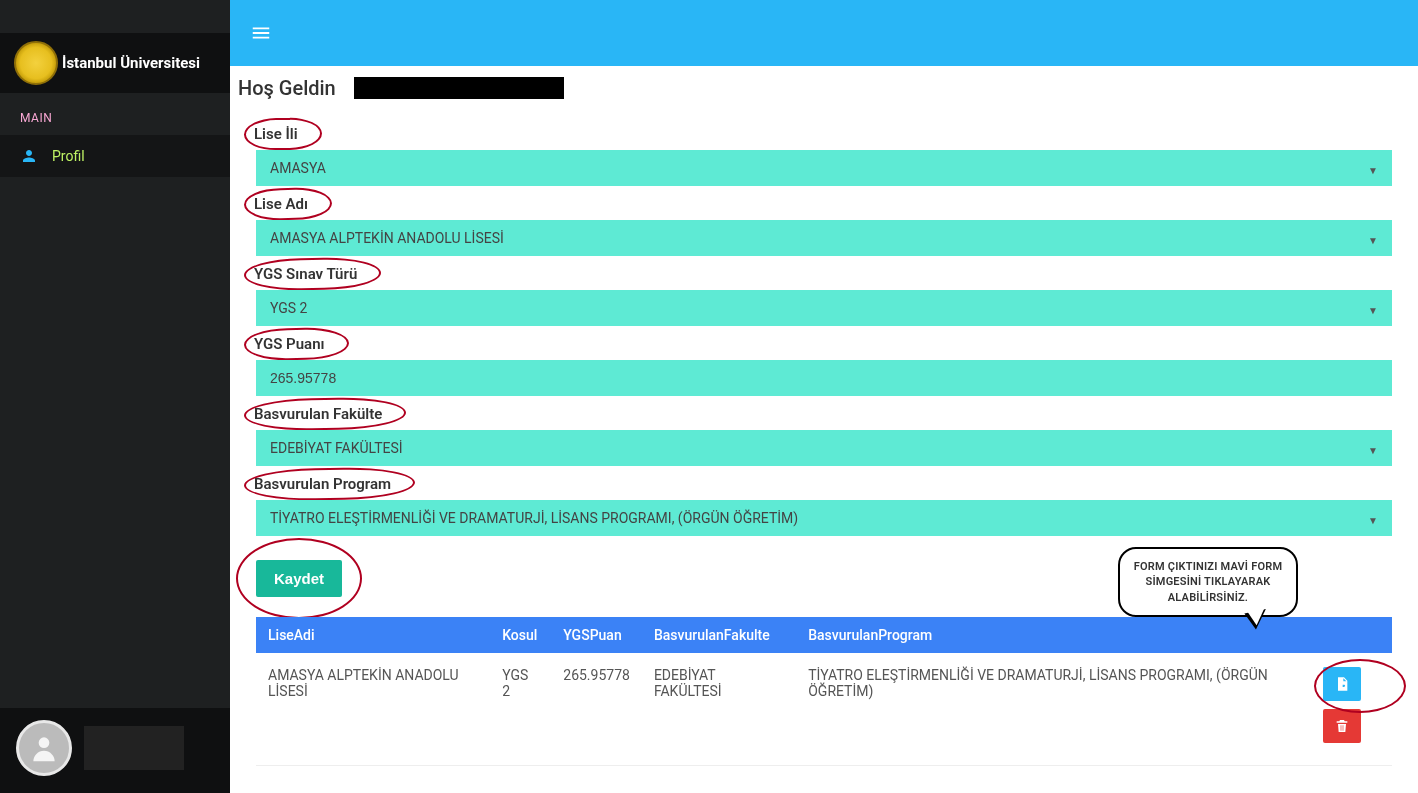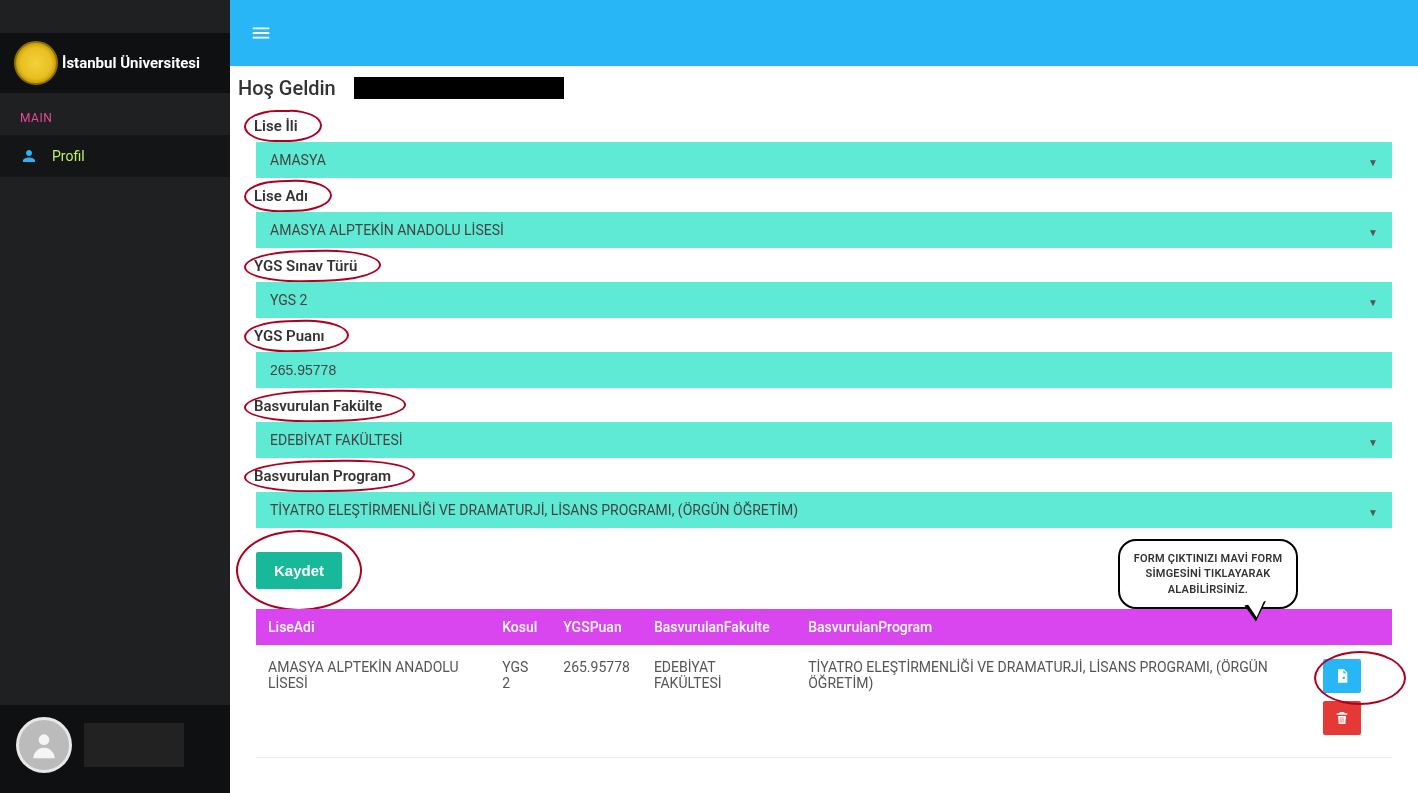--- a/index.html
+++ b/index.html
@@ -27,21 +27,21 @@
 }
 .logo {
   width: 44px; height: 44px;
   border-radius: 50%;
   background: radial-gradient(circle at center, #f3d13e 0%, #e7bf1f 55%, #c9a10c 70%, #8f6f08 100%);
   border: 2px solid #8f6f08;
   position: relative;
   flex-shrink: 0;
 }
 .app-title { color: #fff; font-weight: 700; font-size: 15px; line-height: 1.25; text-align: center; }
-.section-label { padding: 18px 20px 10px; font-size: 12px; color: #ec4899; letter-spacing: .5px; }
+.section-label { padding: 18px 20px 10px; font-size: 12px; color: #f9a8d4; letter-spacing: .5px; }
 .nav-item {
   display: flex; align-items: center; gap: 14px;
   padding: 12px 20px;
   color: #bef264;
   background: #141516;
   cursor: pointer;
   font-size: 14px;
 }
 .nav-item .nav-icon { width:18px; height:18px; fill:#29b6f6; }
 .sidebar-footer {
@@ -64,21 +64,21 @@
   height:66px;
   display:flex;
   align-items:center;
   padding:0 20px;
 }
 .hamburger { width:22px; height:22px; cursor:pointer; }
 .hamburger svg { width:100%; height:100%; fill:#fff; }
 .content { padding:10px 8px 30px; }
 .welcome { font-size:20px; font-weight:500; color:#333; display:flex; align-items:center; gap:18px; }
 .welcome-redact { background:#000; display:inline-block; width:210px; height:22px; }
-.form { margin-top:14px; padding:0 4px; }
+.form { margin-top:22px; padding:0 4px; }
 .field-label {
   display:inline-block;
   font-size:15px;
   font-weight:600;
   color:#333;
   padding:3px 16px 3px 4px;
   margin-bottom:4px;
   margin-left:8px;
   position:relative;
 }
@@ -116,21 +116,21 @@
 .big-oval {
   position:absolute;
   left:-20px; top:-22px; right:-20px; bottom:-22px;
   border:2px solid #b00020;
   border-radius:50%;
   pointer-events:none;
 }
 .table-wrap { margin:0 14px; position:relative; }
 table { width:100%; border-collapse:collapse; }
 thead th {
-  background:#d946ef; color:#fff;
+  background:#3b82f6; color:#fff;
   font-weight:500; font-size:14px; text-align:left;
   padding:10px 12px;
 }
 tbody td {
   padding:14px 12px; vertical-align:top;
   border-bottom:1px solid #eee; color:#555;
   font-size:14px;
 }
 .actions-cell { text-align:center; width:100px; }
 .act-btn {

